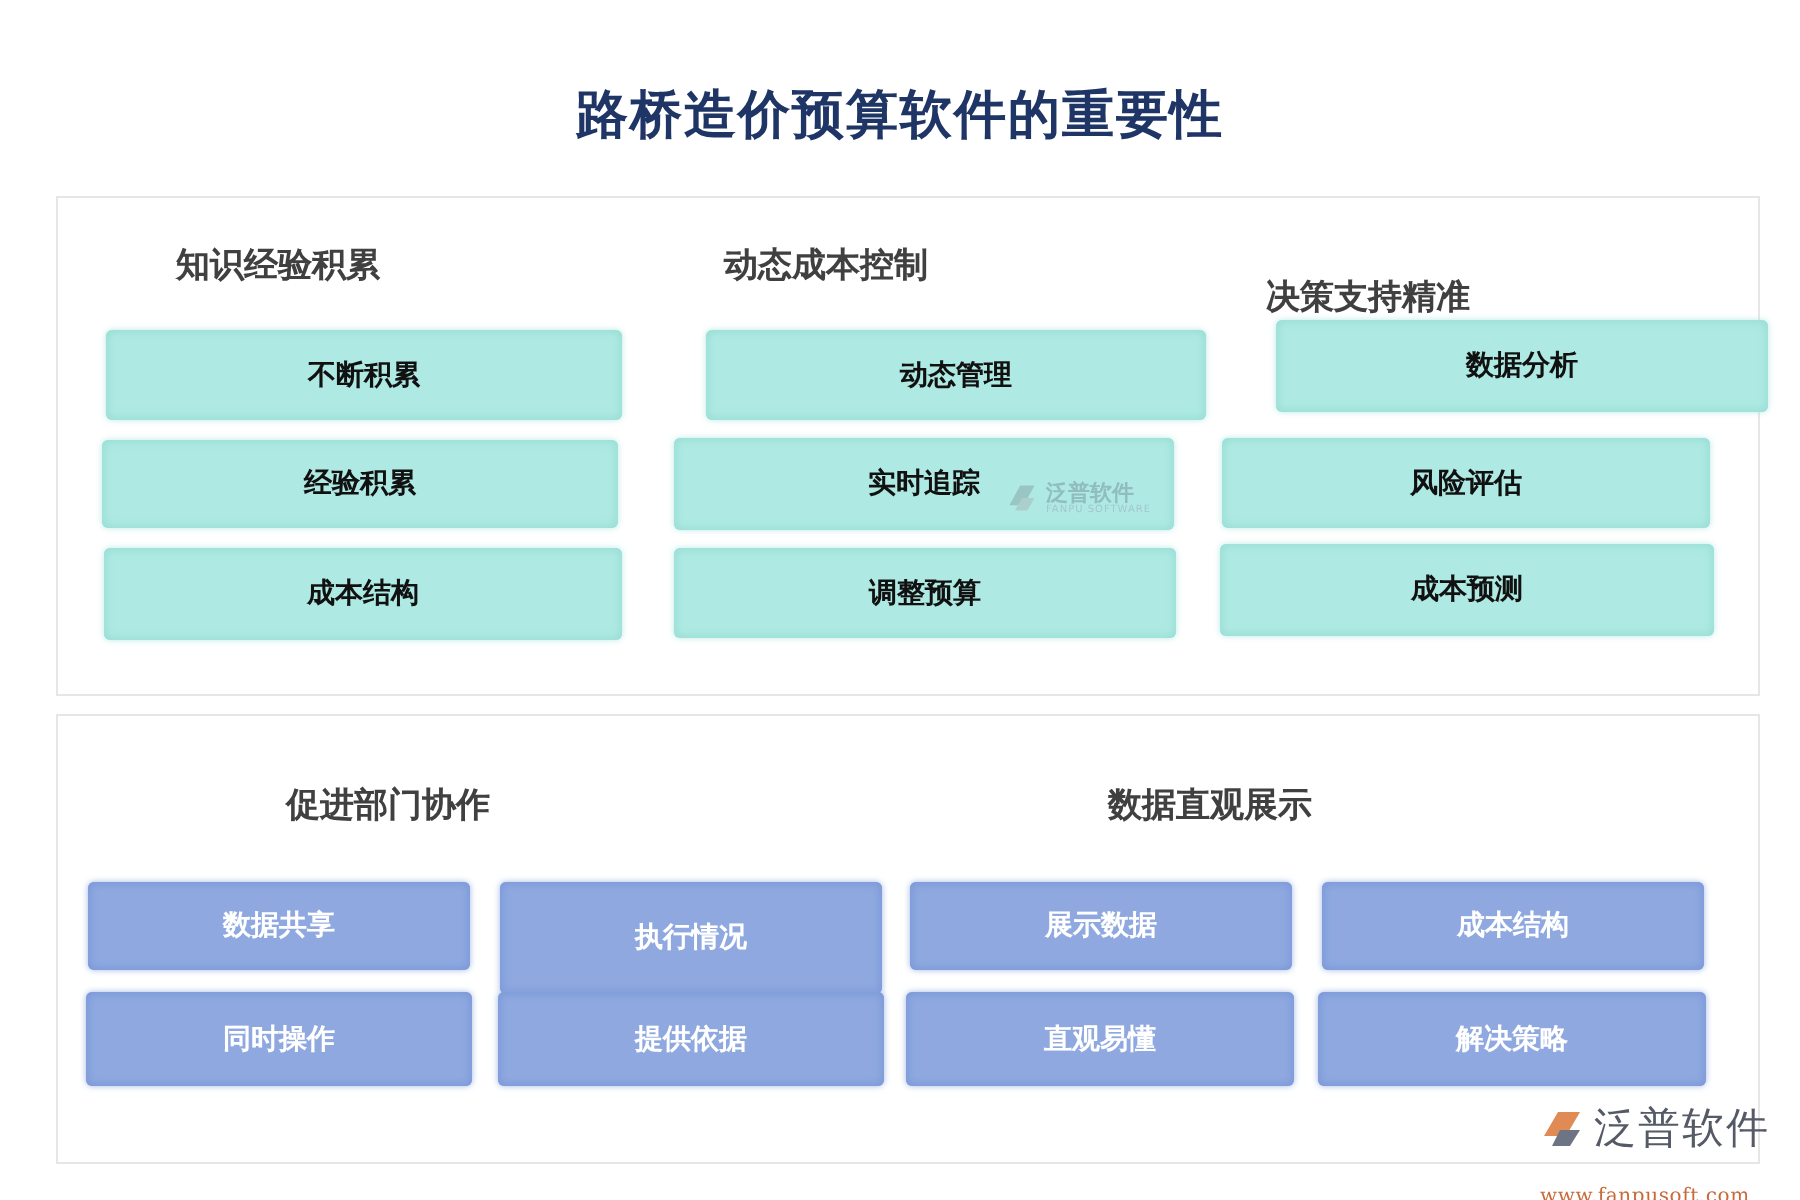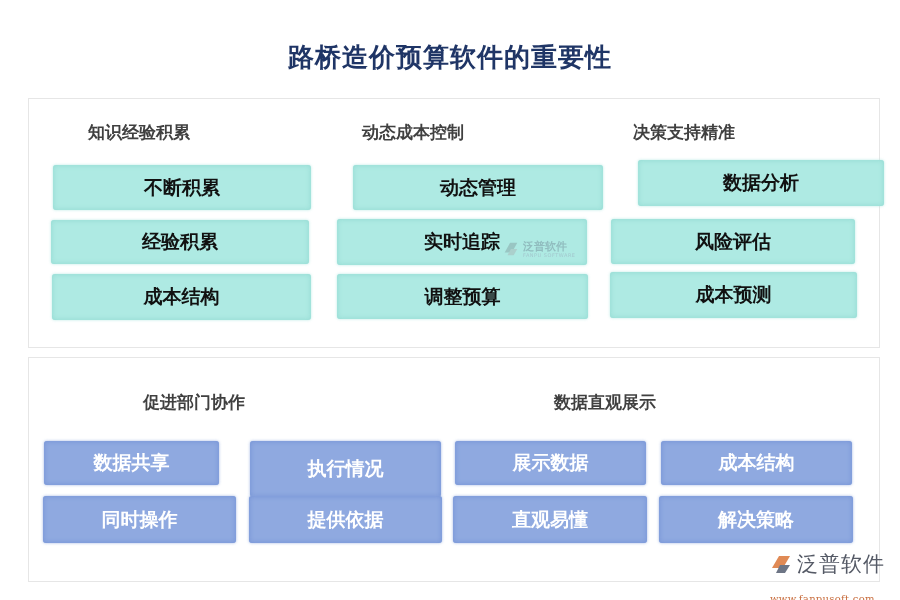--- a/index.html
+++ b/index.html
@@ -16,21 +16,21 @@
   }
   .panel-top { left: 28px; top: 98px; width: 852px; height: 250px; }
   .panel-bottom { left: 28px; top: 357px; width: 852px; height: 225px; }
 
   .col-head {
     position: absolute; text-align: left; font-size: 17px; font-weight: bold; color: #404040;
   }
 
   .box {
     position: absolute; display: flex; align-items: center; justify-content: center;
-    font-size: 19px; font-weight: bold; border-radius: 3px; cursor: pointer;
+    font-size: 14px; font-weight: bold; border-radius: 3px; cursor: pointer;
   }
   .box.teal {
     background: #aeeae3; color: #111111;
     box-shadow: 0 0 4px 1px rgba(150,220,212,0.9) inset, 0 0 3px rgba(170,230,222,0.8);
   }
   .box.blue {
     background: #8fa9e0; color: #ffffff;
     box-shadow: 0 0 4px 1px rgba(120,150,215,0.9) inset, 0 0 3px rgba(140,165,220,0.8);
   }
 
@@ -53,21 +53,21 @@
 </style>
 </head>
 <body>
 
 <div class="title">路桥造价预算软件的重要性</div>
 
 <div class="panel panel-top"></div>
 
 <div class="col-head" style="left:88px; top:121px; width:200px;">知识经验积累</div>
 <div class="col-head" style="left:362px; top:121px; width:200px;">动态成本控制</div>
-<div class="col-head" style="left:633px; top:121px; width:200px;">决策支持精准</div>
+<div class="col-head" style="left:633px; top:137px; width:200px;">决策支持精准</div>
 
 <div class="box teal" style="left:53px; top:165px; width:258px; height:45px;">不断积累</div>
 <div class="box teal" style="left:51px; top:220px; width:258px; height:44px;">经验积累</div>
 <div class="box teal" style="left:52px; top:274px; width:259px; height:46px;">成本结构</div>
 
 <div class="box teal" style="left:335px; top:165px; width:250px; height:45px;margin-left:18px;">动态管理</div>
 <div class="box teal" style="left:337px; top:219px; width:250px; height:46px;">实时追踪</div>
 <div class="box teal" style="left:337px; top:274px; width:251px; height:45px;">调整预算</div>
 
 <div class="box teal" style="left:610px; top:160px; width:246px; height:46px;margin-left:28px;">数据分析</div>
@@ -83,21 +83,21 @@
     <div class="wm-text">泛普软件</div>
     <div class="wm-sub">FANPU SOFTWARE</div>
   </div>
 </div>
 
 <div class="panel panel-bottom"></div>
 
 <div class="col-head" style="left:143px; top:391px; width:200px;">促进部门协作</div>
 <div class="col-head" style="left:554px; top:391px; width:200px;">数据直观展示</div>
 
-<div class="box blue" style="left:44px; top:441px; width:175px; height:44px;">数据共享</div>
+<div class="box blue" style="left:44px; top:441px; width:191px; height:44px;">数据共享</div>
 <div class="box blue" style="left:250px; top:441px; width:191px; height:56px;">执行情况</div>
 <div class="box blue" style="left:43px; top:496px; width:193px; height:47px;">同时操作</div>
 <div class="box blue" style="left:249px; top:496px; width:193px; height:47px;">提供依据</div>
 
 <div class="box blue" style="left:455px; top:441px; width:191px; height:44px;">展示数据</div>
 <div class="box blue" style="left:661px; top:441px; width:191px; height:44px;">成本结构</div>
 <div class="box blue" style="left:453px; top:496px; width:194px; height:47px;">直观易懂</div>
 <div class="box blue" style="left:659px; top:496px; width:194px; height:47px;">解决策略</div>
 
 <div class="logo">

